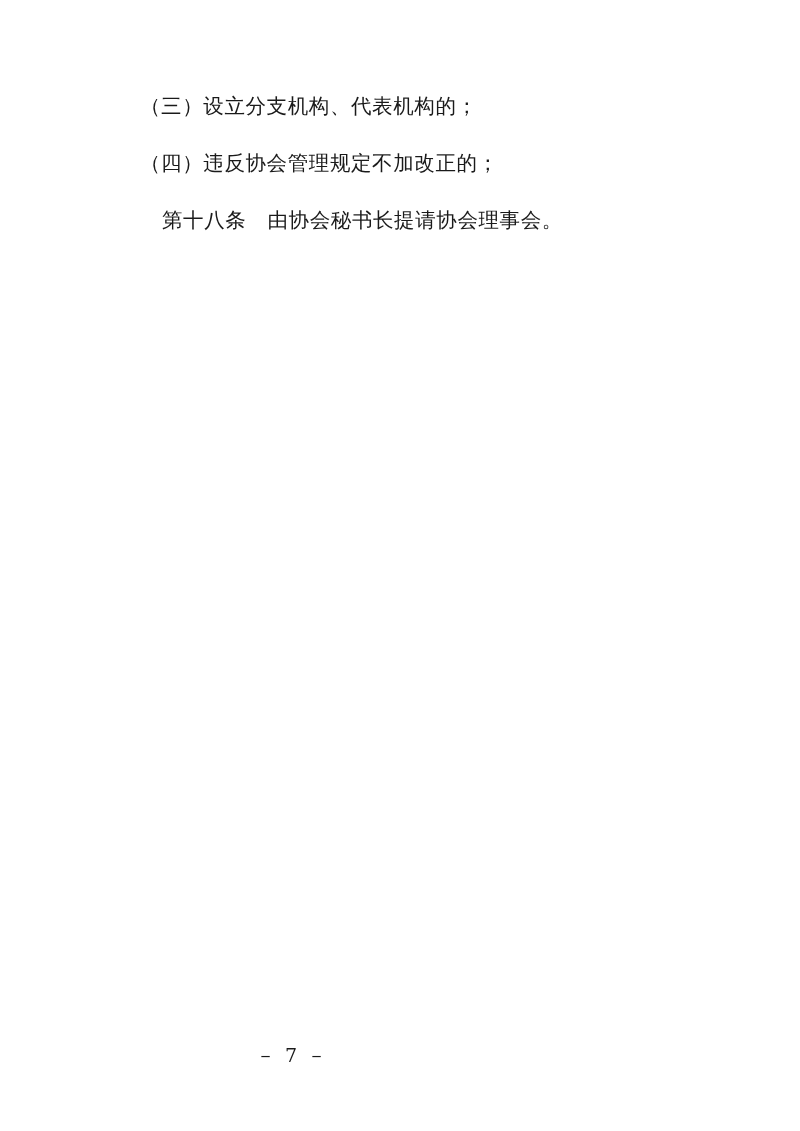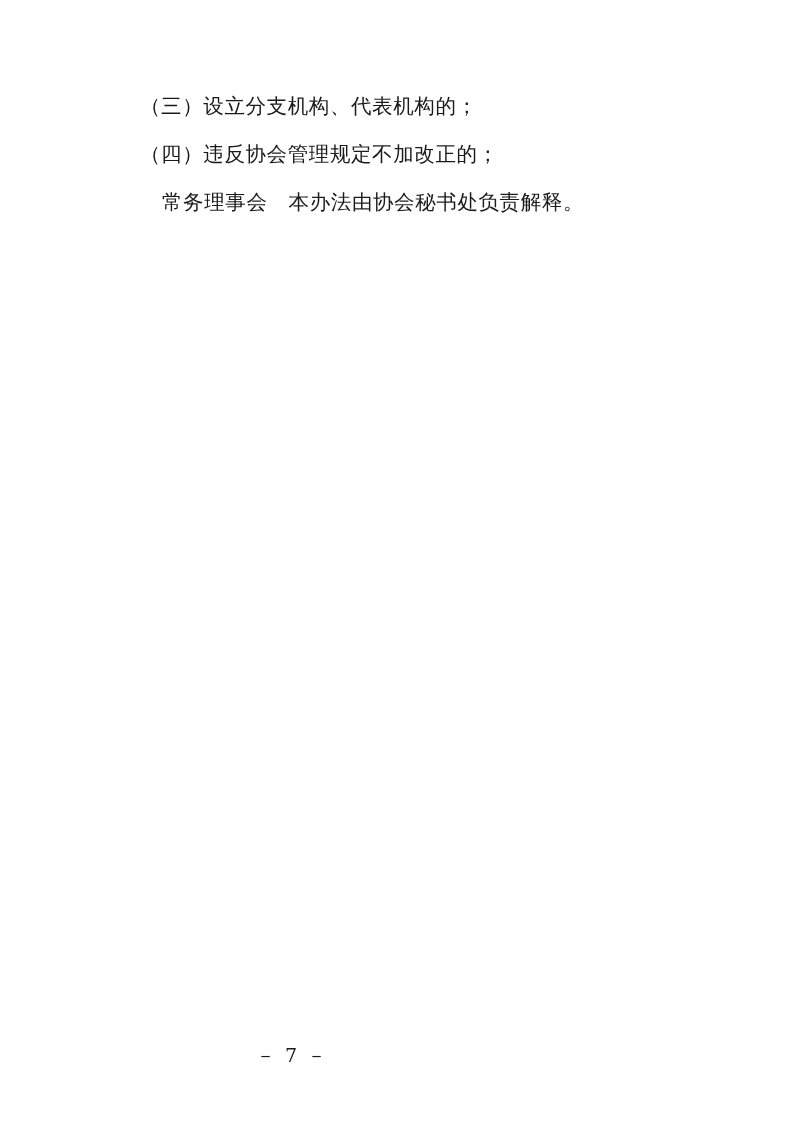--- a/index.html
+++ b/index.html
@@ -35,21 +35,21 @@
     white-space: pre-wrap;
     word-break: break-all;
   }
   .indent-1 {
     text-indent: 22px;
   }
   .indent-2 {
     text-indent: 44px;
   }
   .para + .para {
-    margin-top: 7px;
+    margin-top: 16px;
   }
   .footer {
     position: absolute;
     left: 0;
     right: 0;
     bottom: 62px;
     text-align: center;
     padding-right: 68px;
     font-size: 19px;
     letter-spacing: 2px;
@@ -57,18 +57,18 @@
   }
 </style>
 </head>
 <body>
 
 <div class="page">
 
   <div class="content">
     <p class="para indent-1">（三）设立分支机构、代表机构的；</p>
     <p class="para indent-1">（四）违反协会管理规定不加改正的；</p>
-    <p class="para indent-2">常务理事会　本办法由协会秘书处负责解释。</p>
+    <p class="para indent-2">第十八条　由协会秘书长提请协会理事会。</p>
   </div>
 
   <div class="footer">－ 7 －</div>
 
 </div>
 
 </body></html>

